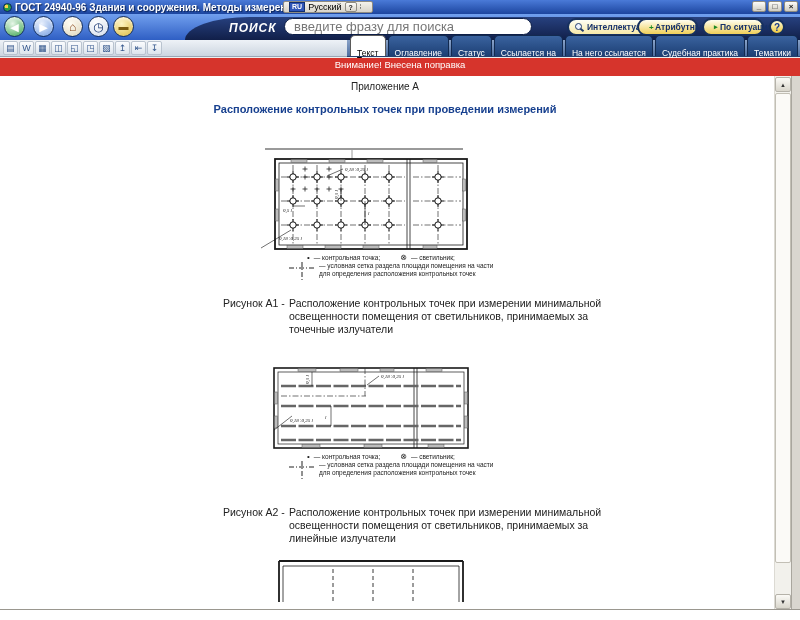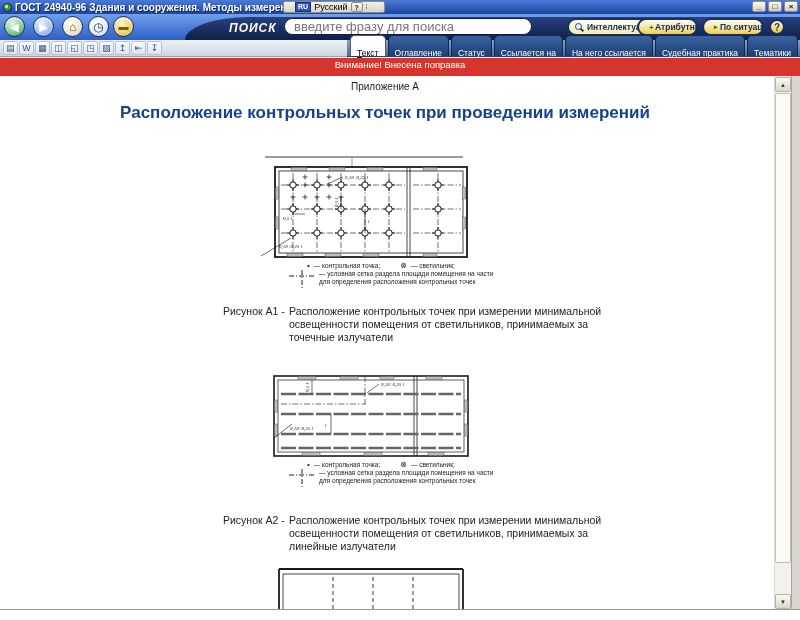--- a/index.html
+++ b/index.html
@@ -7,21 +7,21 @@
   body{font-family:"Liberation Sans",sans-serif;background:#d4d0c8}
   .window{position:relative;width:800px;height:620px;background:#fff}
 
   
   .titlebar{height:14px;background:linear-gradient(#4a7ad8,#1c459f);display:flex;align-items:center;
     color:#fff;font-size:10px;font-weight:bold;padding:0 3px;position:relative;white-space:nowrap}
   .globe{display:inline-block;width:9px;height:9px;border-radius:50%;margin-right:3px;flex:0 0 auto;
     background:radial-gradient(circle at 35% 35%,#ffd24a 0 30%,#2a9e46 31% 70%,#176a9e 71%);border:1px solid #0a2a55}
   .title-text{text-shadow:1px 1px 1px #0a2050;overflow:hidden}
   .lang-panel{position:absolute;left:283px;top:1px;height:12px;display:flex;align-items:center;gap:3px;
-    background:linear-gradient(#f4f2ec,#d8d4ca);border:1px solid #8f8c82;border-radius:2px;padding:0 11px;
+    background:linear-gradient(#f4f2ec,#d8d4ca);border:1px solid #8f8c82;border-radius:2px;padding:0 5px;
     color:#000;font-weight:normal;font-size:9px}
   .ru-badge{background:#2f55b8;color:#fff;font-size:7px;font-weight:bold;padding:0 2px;border:1px solid #13306e;line-height:8px}
   .mini-sq{display:inline-block;width:12px;height:10px;background:linear-gradient(#fdfcf9,#d9d5cb);
     border:1px solid #8f8c82;border-radius:2px;font-size:7px;line-height:9px;text-align:center;color:#222;font-weight:bold}
   .grip-dots{width:7px;letter-spacing:0;font-size:8px;line-height:8px;color:#555}
   .win-controls{position:absolute;right:2px;top:1px;display:flex;gap:2px}
   .win-btn{width:14px;height:11px;background:linear-gradient(#fdfcf9,#cfccc2);border:1px solid #8f8c82;border-radius:2px;
     color:#222;font-size:8px;line-height:9px;text-align:center;font-weight:bold}
 
   
@@ -73,21 +73,21 @@
 
   
   .notice{height:19px;background:#d6342c;color:#fff;font-size:9.5px;text-align:center;line-height:13px;
     border-top:1px solid #eee}
 
   
   .content{position:relative;height:534px;background:#fff;overflow:hidden;padding-top:5px;
     border-bottom:1px solid #9a978f}
   .doc{width:741px}
   .appendix,.appendix-note{font-size:10px;color:#222;text-align:center;line-height:12px;width:770px}
-  .doc-heading{font-size:17px;font-weight:bold;color:#17408f;text-align:center;margin-top:10px;width:770px}
+  .doc-heading{font-size:11px;font-weight:bold;color:#17408f;text-align:center;margin-top:10px;width:770px}
   .fig{display:block;margin:0 auto}
   .fig1{margin-top:28px}
   .fig2{margin-top:28px}
   .fig3{margin-top:12px}
   .legend{margin-left:289px;width:262px;margin-top:1px;color:#222}
   .legend-row1{display:flex;gap:4px;font-size:6.5px;align-items:center;padding-left:18px}
   .legend-dot{font-size:8px;line-height:6px}
   .legend-lum{font-size:8px;line-height:7px}
   .legend-gap{width:12px}
   .legend-row2{display:flex;margin-top:1px;align-items:flex-start}

